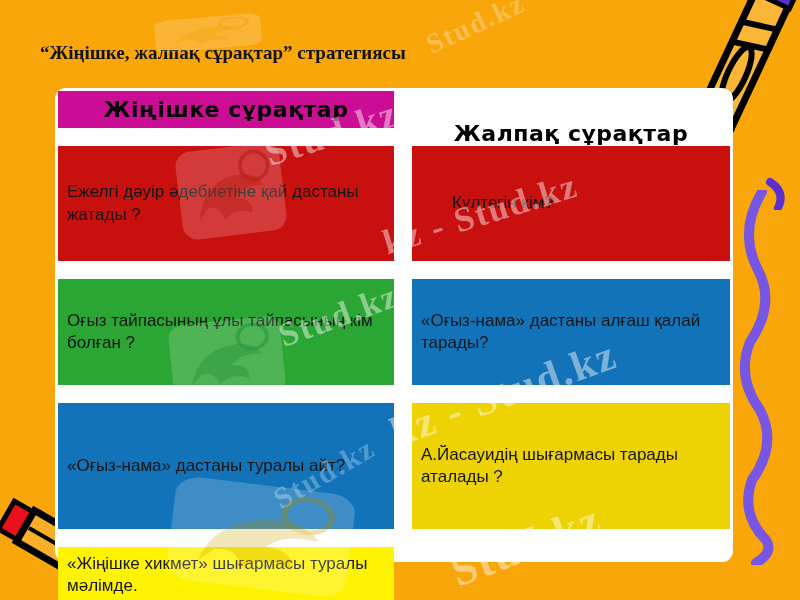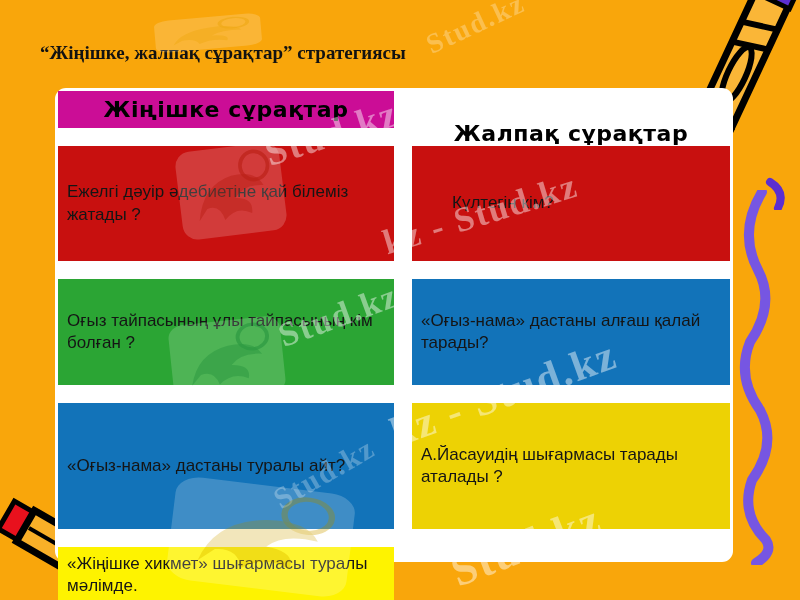--- a/index.html
+++ b/index.html
@@ -87,21 +87,21 @@
       <polygon points="116,74 126,80 114,88" fill="#157a15"></polygon>
     </g>
   </svg>
 
   <div class="title">“Жіңішке, жалпақ сұрақтар” стратегиясы</div>
 
   <div class="qtable">
     <div class="cell head h1">Жіңішке сұрақтар</div>
     <div class="cell head h2">Жалпақ сұрақтар</div>
 
-    <div class="cell r1">Ежелгі дәуір әдебиетіне қай білеміз жатады ?</div>
+    <div class="cell r1">Ежелгі дәуір әдебиетіне қай дастаны жатады ?</div>
     <div class="cell r1 indent1">Күлтегін кім?</div>
 
     <div class="cell r2">Оғыз тайпасының ұлы тайпасының кім болған ?</div>
 
     <div class="cell r3">«Оғыз-нама» дастаны алғаш қалай тарады?</div>
     <div class="cell r3">«Оғыз-нама» дастаны туралы айт?</div>
 
     <div class="cell r4l">А.Йасауидің шығармасы тарады аталады ?</div>
     <div class="cell r4r">«Жіңішке хикмет» шығармасы туралы мәлімде.</div>
   </div>

